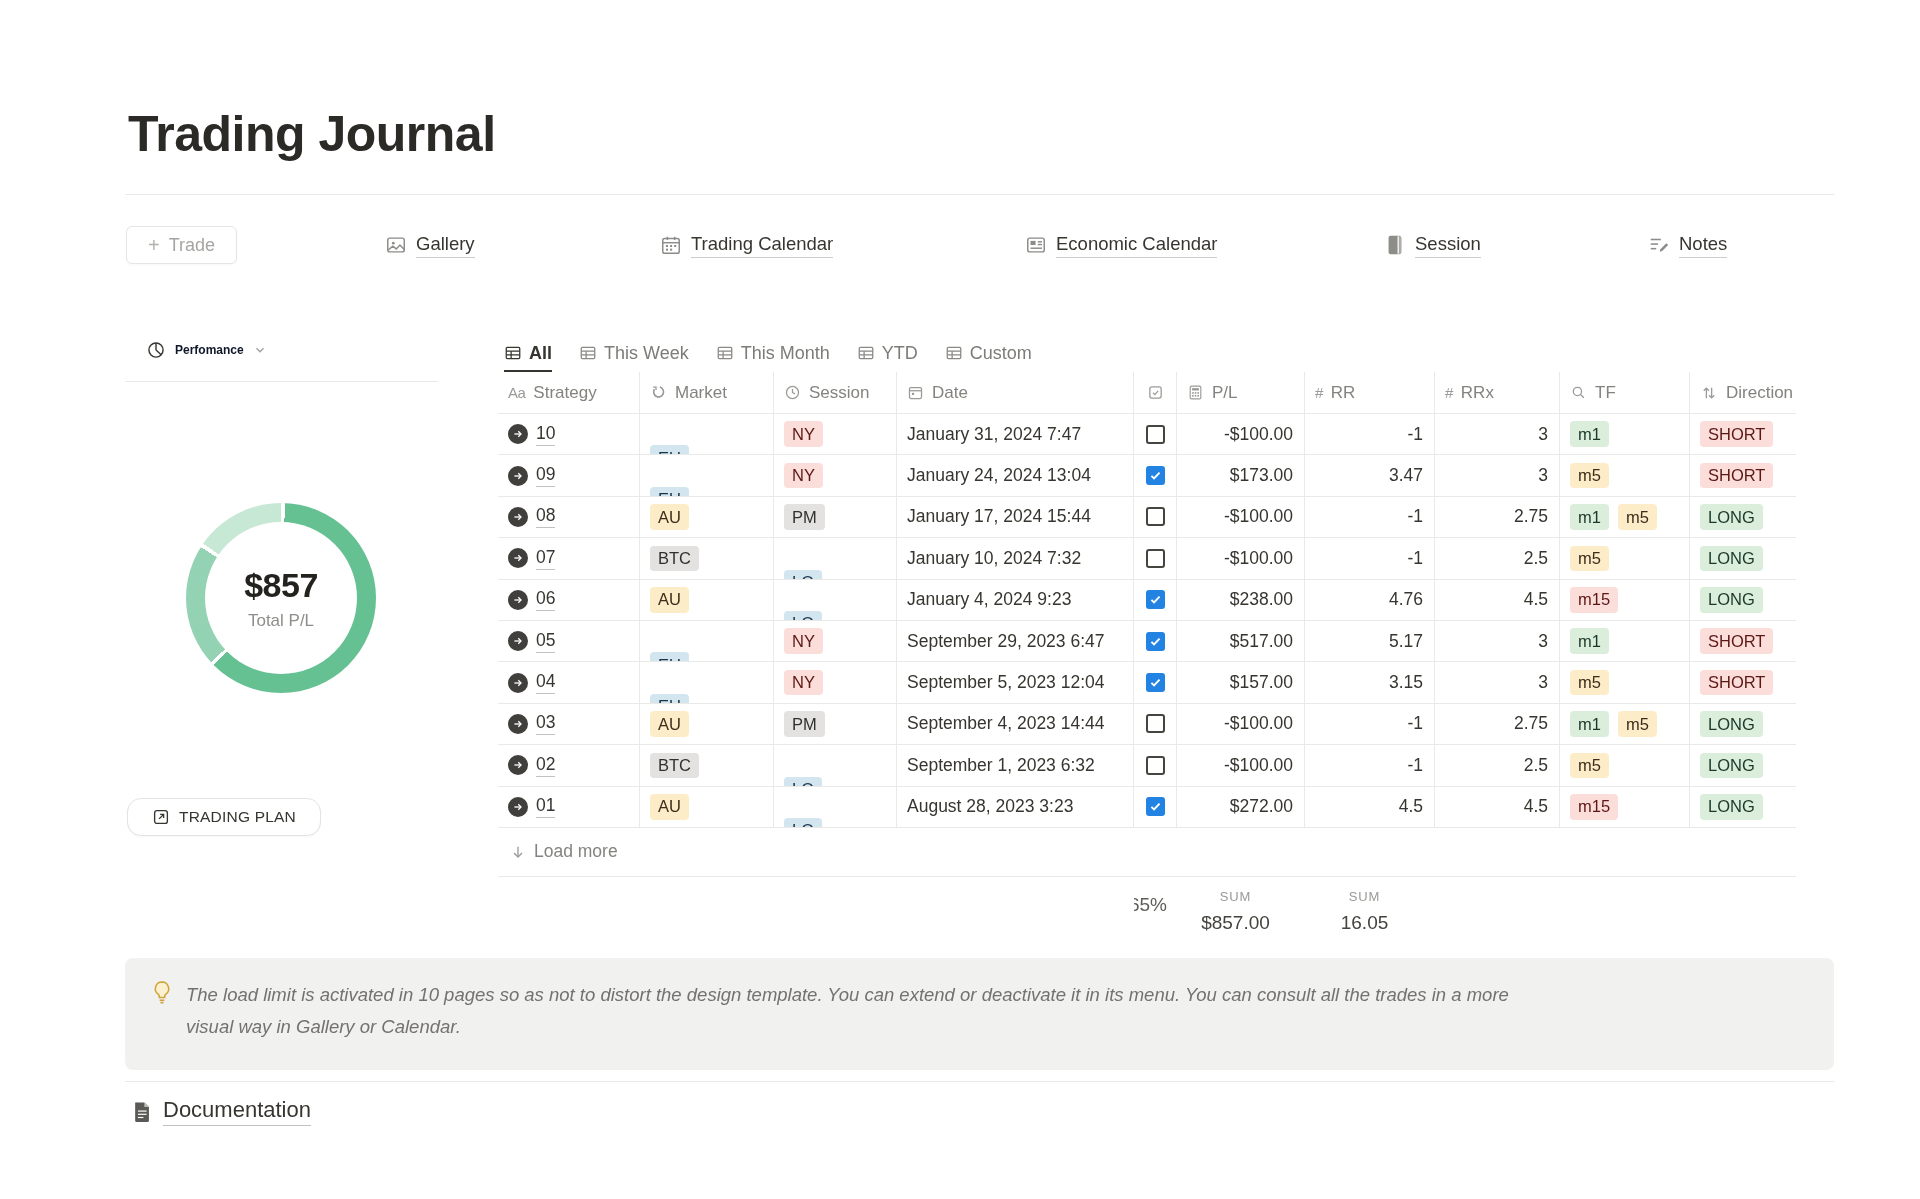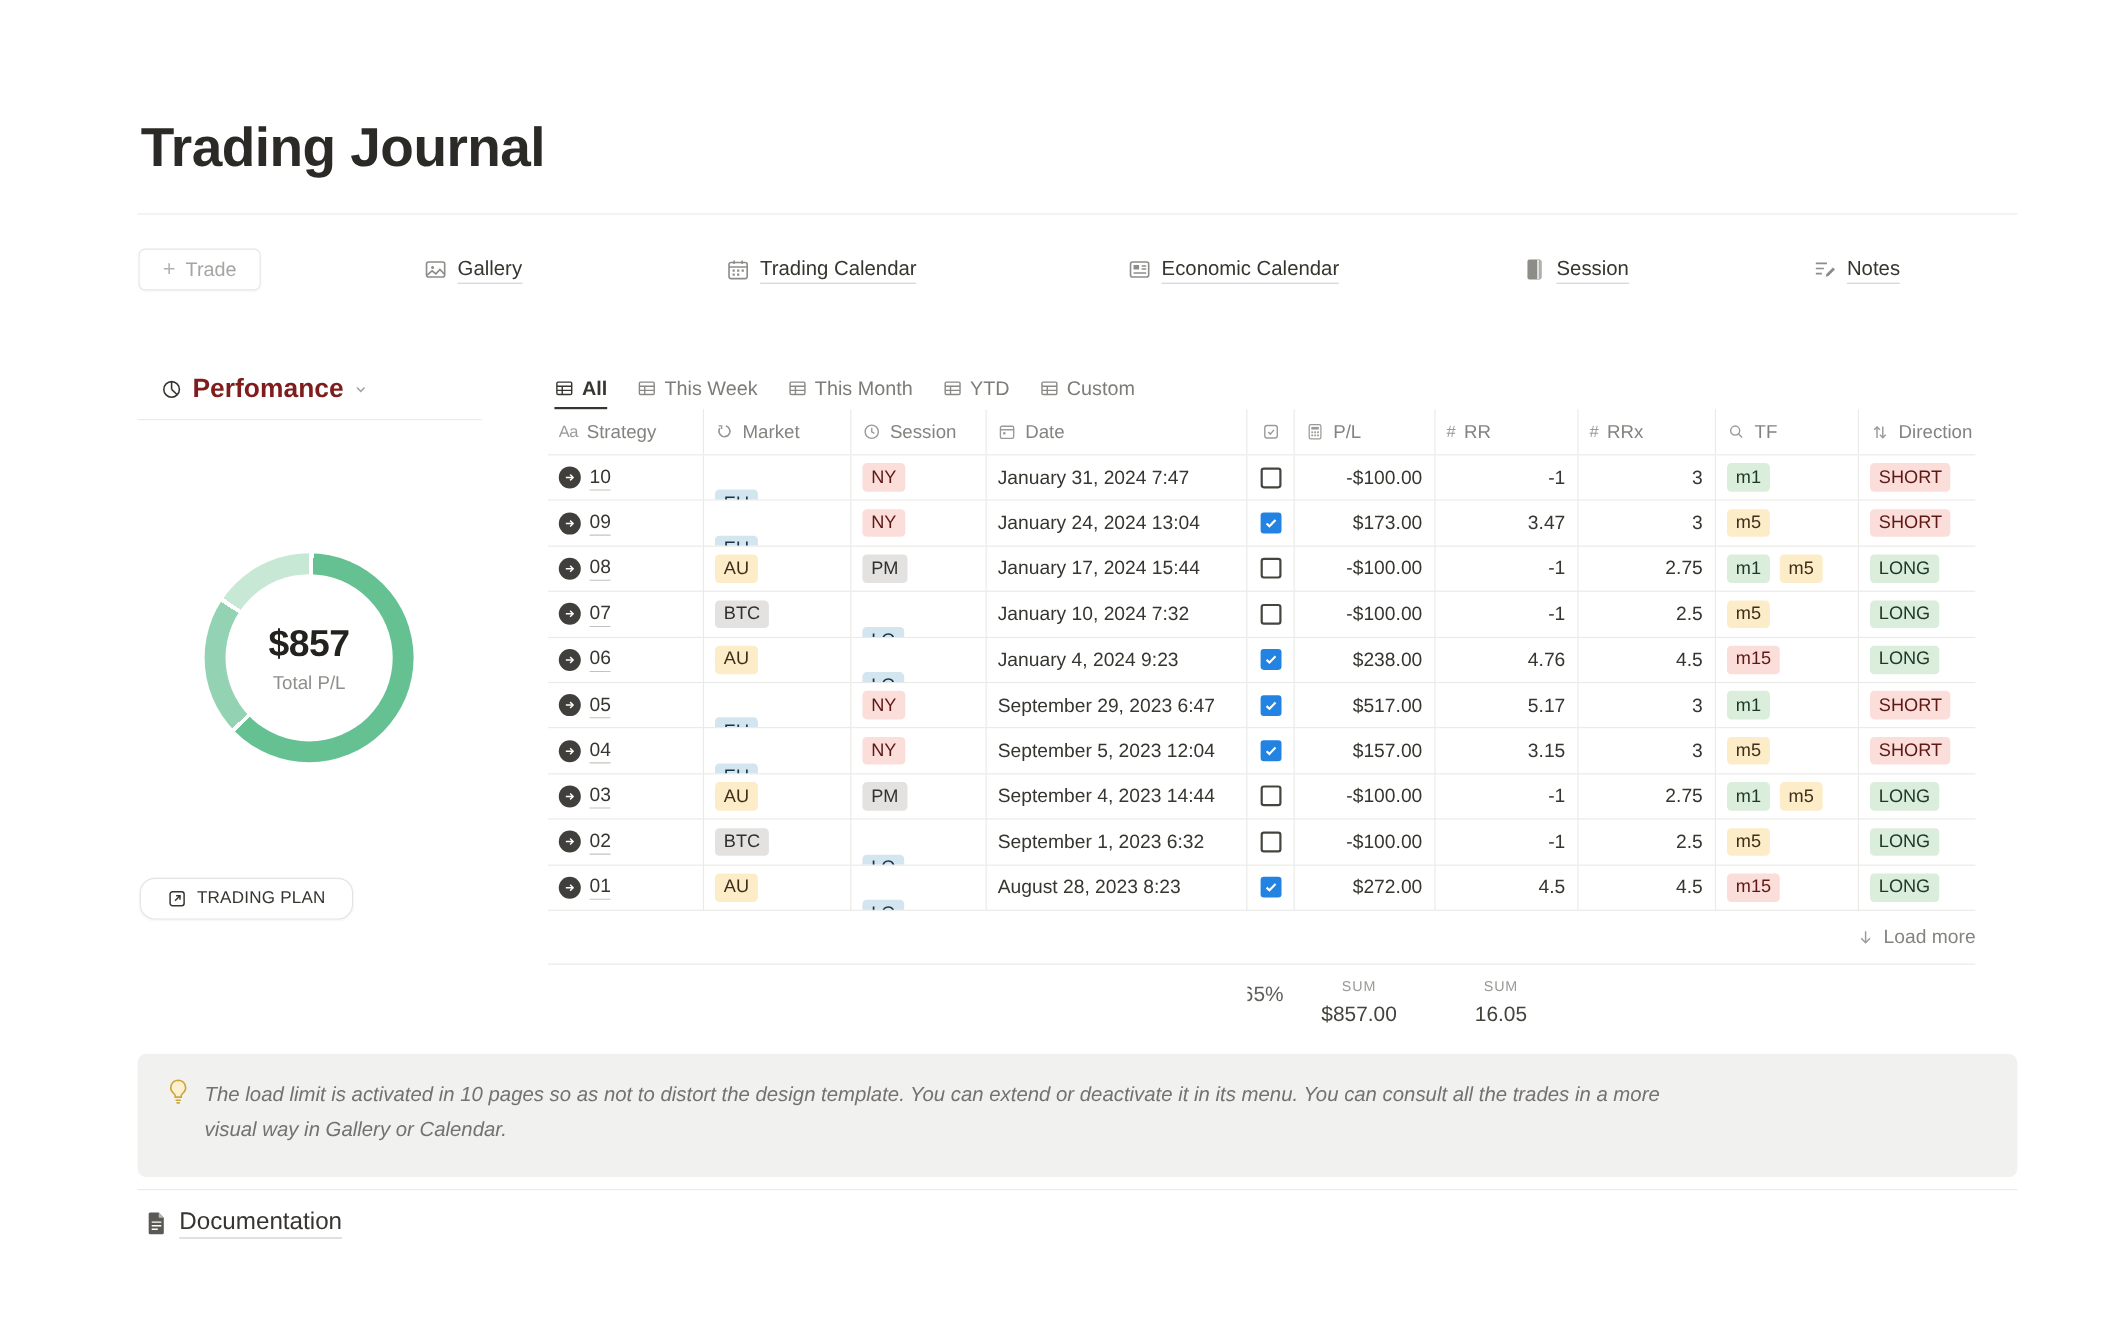--- a/index.html
+++ b/index.html
@@ -21,21 +21,21 @@
   .trade-btn .plus { font-size:20px; color:#b3b2af; line-height:1; }
   .nav-link { cursor:pointer; }
   .nav-link .lbl { font-size:18.5px; font-weight:500; color:#37352f;
     border-bottom:1px solid rgba(55,53,47,.25); padding-bottom:2px; }
   .nav-ic { width:22px; height:22px; flex:0 0 auto; }
   .nl-gallery { left:385px; } .nl-tcal { left:660px; } .nl-ecal { left:1025px; }
   .nl-models { left:1384px; } .nl-notes { left:1648px; }
 
   
   .perf-head { position:absolute; left:146px; top:340px; display:flex; align-items:center; gap:9px; }
-  .perf-head .t { font-size:24px; font-weight:600; color:#7f1d1d;text-align:center; }
+  .perf-head .t { font-size:12px; font-weight:600; color:#0f172a;text-align:center; }
   .perf-hr { position:absolute; left:125px; top:381px; width:313px; height:1px; background:#e9e9e7; }
 
   .donut { position:absolute; left:186px; top:503px; width:190px; height:190px; border-radius:50%; }
   .donut-hole { position:absolute; inset:19px; background:#fff; border-radius:50%;
     display:flex; flex-direction:column; align-items:center; justify-content:center; gap:6px; }
   .donut-val { font-size:34px; font-weight:700; color:#23221e; letter-spacing:-0.5px; }
   .donut-lbl { font-size:17px; color:#8f8e8b; }
 
   .plan-btn { position:absolute; left:127px; top:798px; width:194px; height:38px;
     border:1px solid #e4e3e1; border-radius:14px; background:#fff; display:flex; align-items:center;
@@ -78,21 +78,21 @@
   .bg-gray { background:#e3e2e0; color:#32302c; }
   .bg-red { background:#fbdeda; color:#5d1715; }
   .bg-green { background:#dbeddb; color:#1c3829; }
   .tfwrap { display:flex; gap:9px; }
 
   .cbx { width:19px; height:19px; border:2px solid #45443f; border-radius:3px; background:#fff;
     cursor:pointer; display:flex; align-items:center; justify-content:center; }
   .cbx.checked { border:none; background:#2383e2; }
 
   .loadmore { height:49px; display:flex; align-items:center; gap:8px; padding-left:12px;
-    color:#84837f; font-size:17.5px; border-bottom:1px solid #e9e9e7; cursor:pointer;justify-content:flex-end; }
+    color:#84837f; font-size:17.5px; border-bottom:1px solid #e9e9e7; cursor:pointer; }
 
   .tfoot { height:57px; }
   .fcell { display:flex; align-items:center; justify-content:flex-end; overflow:hidden; }
   .fpct { padding-right:10px; font-size:19px; color:#5f5e5a; }
   .fsum { padding-right:11px; gap:8px; cursor:pointer;flex-direction:column; }
   .sum-lab { font-size:13px; color:#9b9a97; letter-spacing:.8px; }
   .sum-val { font-size:19px; color:#44433e; }
 
   
   .callout { position:absolute; left:125px; top:958px; width:1709px; height:112px;
@@ -646,21 +646,21 @@
               </svg>
             </div>
             <div class="strat-num">01</div>
           </div>
           <div class="cell">
             <div class="badge bg-yellow">AU</div>
           </div>
           <div class="cell">
             <div class="badge bg-blue">LO</div>
           </div>
-          <div class="cell">August 28, 2023 8:23</div>
+          <div class="cell">August 28, 2023 3:23</div>
           <div class="cell ctr">
             <div class="cbx checked">
               <svg width="13" height="13" viewBox="0 0 16 16" fill="none" stroke="#ffffff" stroke-width="2.4">
                 <path d="M3 8.5l3.2 3L13 4.5"></path>
               </svg>
             </div>
           </div>
           <div class="cell num">$272.00</div>
           <div class="cell num">4.5</div>
           <div class="cell num">4.5</div>

